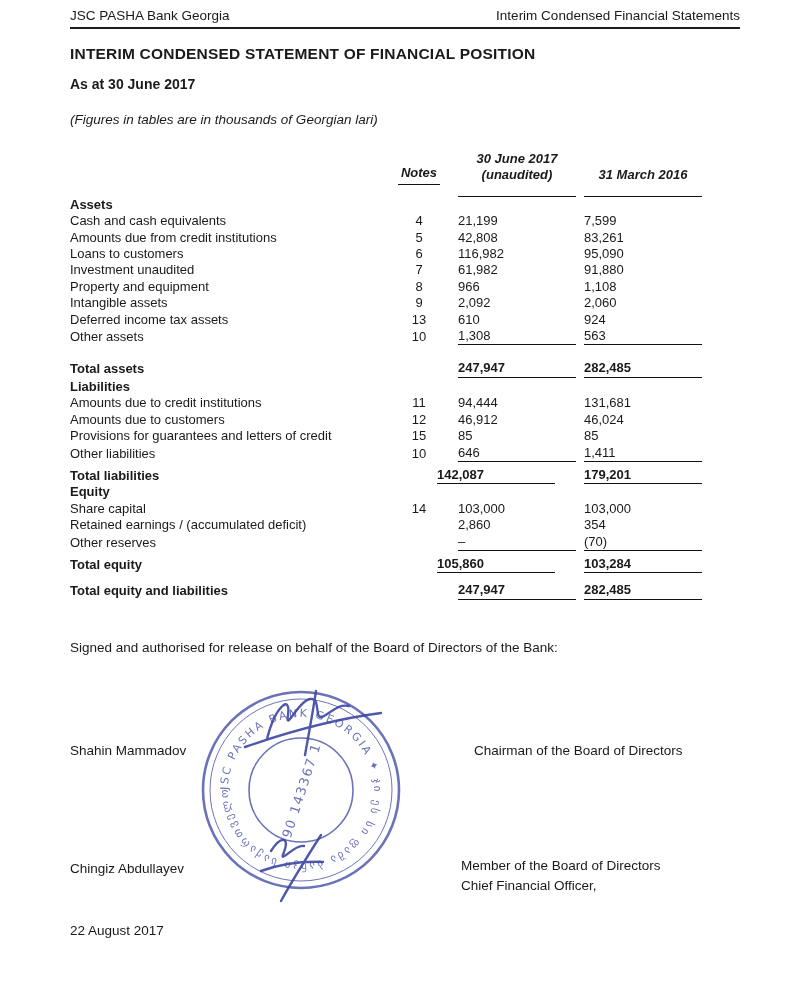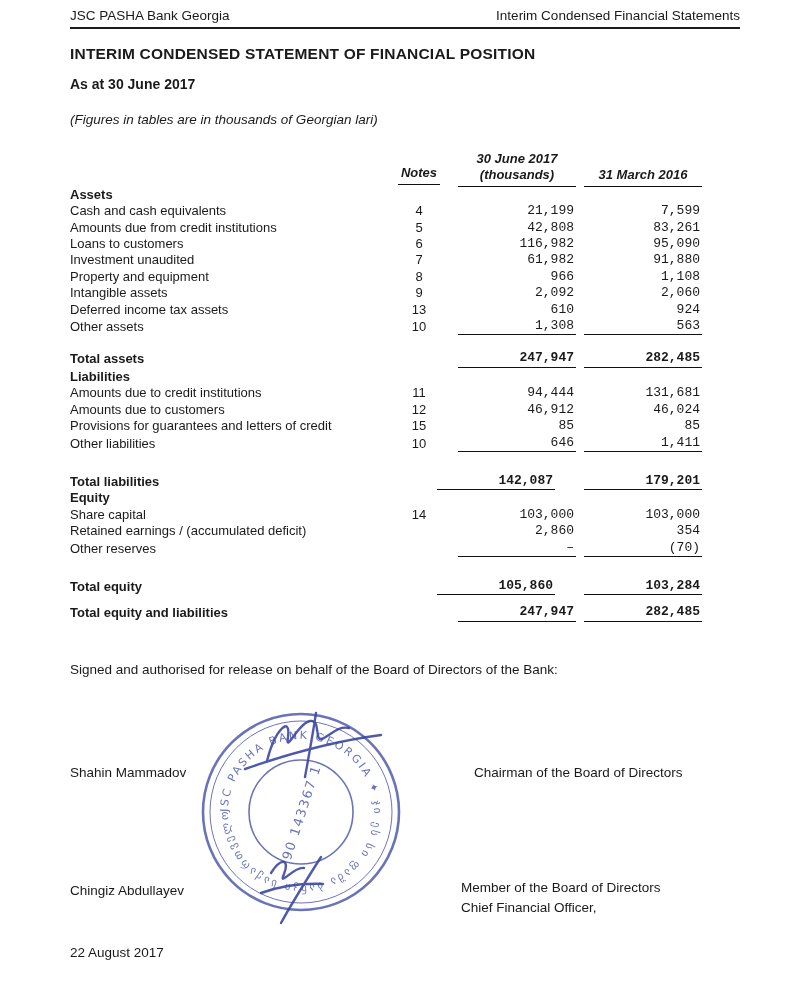--- a/index.html
+++ b/index.html
@@ -28,34 +28,34 @@
   
   .fintable{margin:24px 52px 0 24px;font-size:13px;}
   .trow{
     display:grid;
     grid-template-columns:1fr 62px 118px 118px;
     column-gap:8px;
     align-items:end;
     line-height:16.4px;
   }
   .thead{font-style:italic;font-weight:bold;}
-  .thead .cell{padding-bottom:2px;}
+  .thead .cell{padding-bottom:12px;}
   .c-note{text-align:center;}
-  .c-num{text-align:right;padding-right:2px;font-family:Liberation Mono, monospace;}
+  .c-num{text-align:left;padding-right:2px;}
   .u-line{border-bottom:1.5px solid #111;}
   .ul-word{display:inline-block;border-bottom:1.5px solid #111;padding:0 3px 2px;}
   .june-head{text-align:center;}
   .dec-head{text-align:center;}
   .sec-head{font-weight:bold;}
   .bold{font-weight:bold;}
   .nums-ul .c-num{border-bottom:1.3px solid #111;}
   .mt-sec{}
   .mt-head{}
   .total-row{margin-top:15px;padding-bottom:1px;}
-  .after-total{margin-top:21px;gap:29px;}
+  .after-total{margin-top:5px;gap:29px;}
   .grand-total{margin-top:9px;}
   
   .signed-text{margin:40px 24px 0;font-size:13.5px;}
   .sig-area{position:relative;margin:0 24px;height:300px;font-size:13.5px;}
   .sig-name-1{position:absolute;left:0;top:88px;}
   .sig-title-1{position:absolute;left:404px;top:88px;}
   .sig-name-2{position:absolute;left:0;top:206px;}
   .sig-title-2{position:absolute;left:391px;top:201px;line-height:20px;}
   .doc-date{position:absolute;left:0;top:268px;}
   .stamp-wrap{position:absolute;left:126px;top:30px;width:210px;height:210px;opacity:.82;}
@@ -77,21 +77,21 @@
 
   <div class="fintable">
 
     <div class="trow thead">
       <div class="cell"></div>
       <div class="cell c-note">
         <span class="ul-word">Notes</span>
       </div>
       <div class="cell june-head u-line">
         <div>30 June 2017</div>
-        <div>(thousands)</div>
+        <div>(unaudited)</div>
       </div>
       <div class="cell dec-head u-line">
         <div>31 March 2016</div>
       </div>
     </div>
 
     <div class="trow mt-head">
       <div class="c-label sec-head">Assets</div>
       <div class="c-note"></div>
       <div class="c-num"></div>

